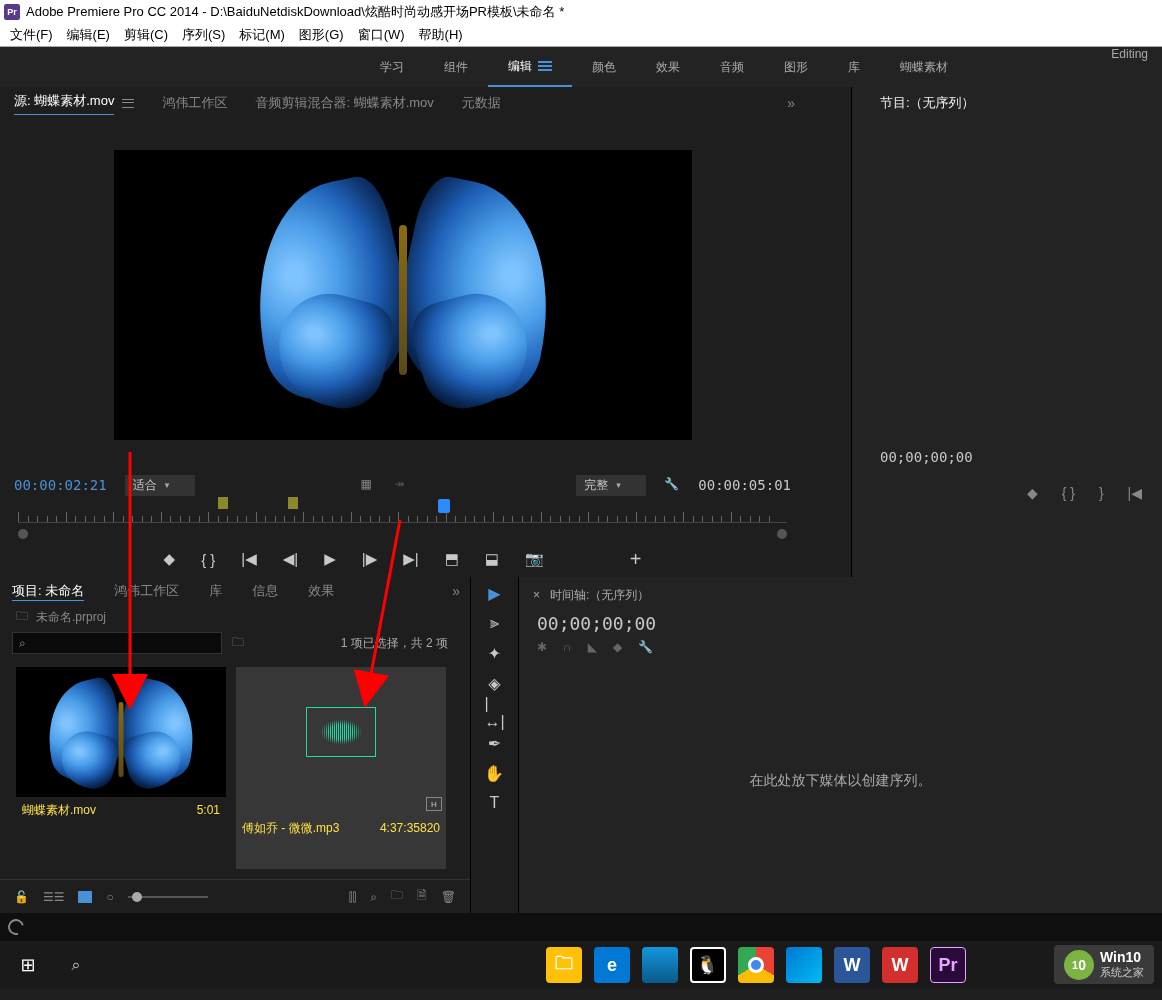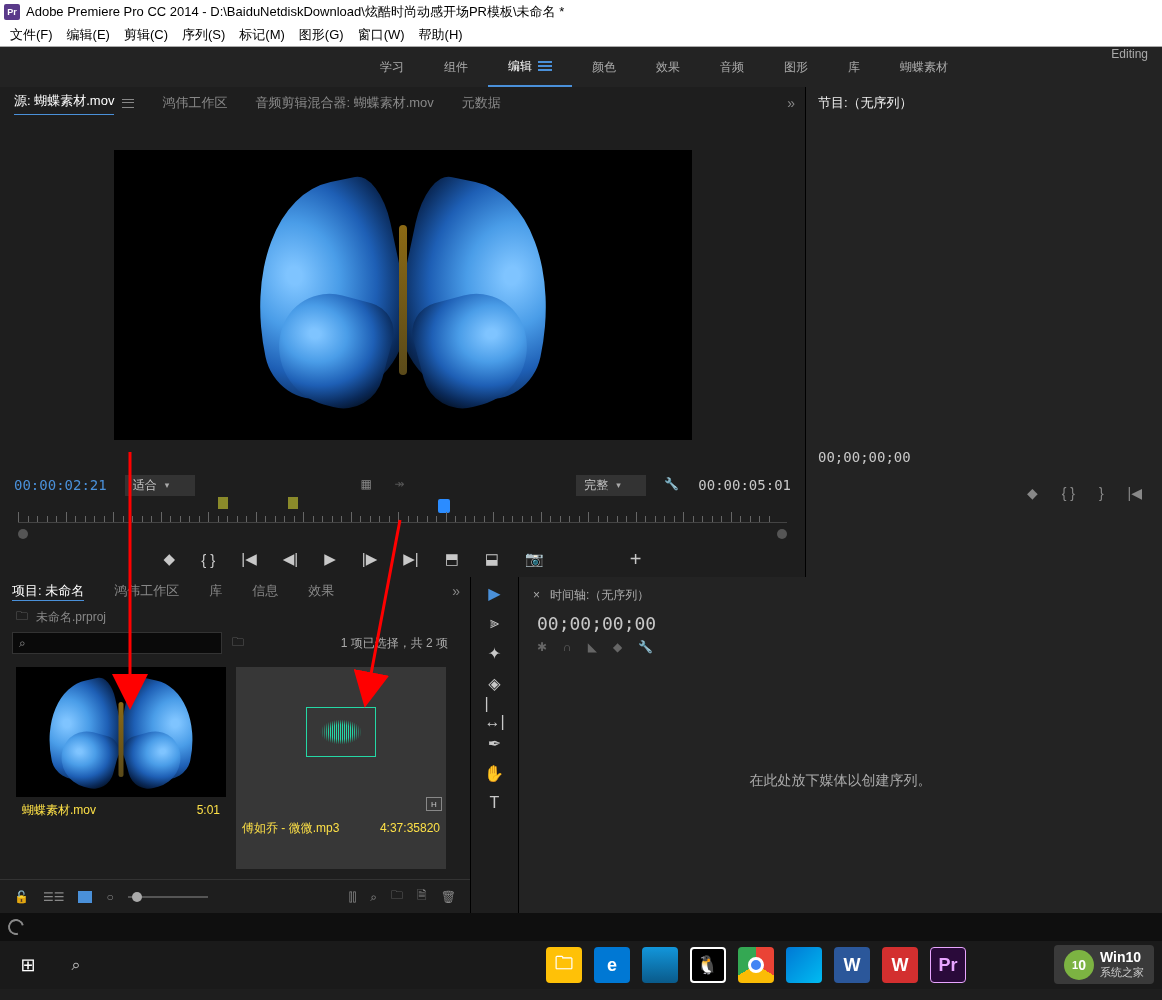--- a/index.html
+++ b/index.html
@@ -40,21 +40,21 @@
 .ruler { height:20px; margin:4px 18px; position:relative; border-bottom:1px solid #444; }
 .ruler .tick { position:absolute; bottom:0; width:1px; height:6px; background:#666; }
 .marker-g { position:absolute; top:-6px; width:10px; height:12px; background:#8a8a2a; }
 .playhead { position:absolute; top:-4px; width:12px; height:14px; background:#2b8cff; border-radius:2px; }
 .scroll-row { height:14px; margin:0 18px; display:flex; align-items:center; }
 .scroll-row .dot { width:10px; height:10px; border-radius:50%; background:#555; }
 .scroll-row .dot:last-child { margin-left:auto; }
 .transport { height:36px; display:flex; align-items:center; justify-content:center; gap:26px; color:#c8c8c8; font-size:15px; }
 .transport .icon { cursor:pointer; }
 .transport .plus { margin-left:60px; font-size:20px; }
-.program-area { flex:1; background:#232323; border-left:1px solid #000; display:flex; flex-direction:column; padding-left:12px; }
+.program-area { flex:1; background:#232323; border-left:1px solid #000; display:flex; flex-direction:column; padding-left:28px;margin-left:46px; }
 .prog-tabs { height:32px; display:flex; align-items:center; gap:10px; color:#eee; font-size:13px; }
 .prog-tc { color:#c8c8c8; font-size:14px; font-family:monospace; margin-top:330px; }
 .prog-transport { margin-top:20px; display:flex; justify-content:flex-end; gap:24px; padding-right:20px; color:#888; font-size:14px; }
 .lower { display:flex; height:336px; }
 .project { width:470px; background:#1e1e1e; display:flex; flex-direction:column; }
 .proj-tabs { height:28px; display:flex; align-items:center; padding-left:12px; gap:30px; color:#888; font-size:13px; }
 .proj-tabs .on { color:#fff; border-bottom:1px solid #4a90d9; }
 .proj-breadcrumb { height:24px; display:flex; align-items:center; padding-left:16px; gap:8px; color:#888; }
 .proj-search { height:28px; display:flex; align-items:center; padding:0 12px; gap:10px; }
 .search-box { width:210px; height:22px; background:#0a0a0a; border:1px solid #333; padding-left:6px; color:#888; display:flex; align-items:center; }

